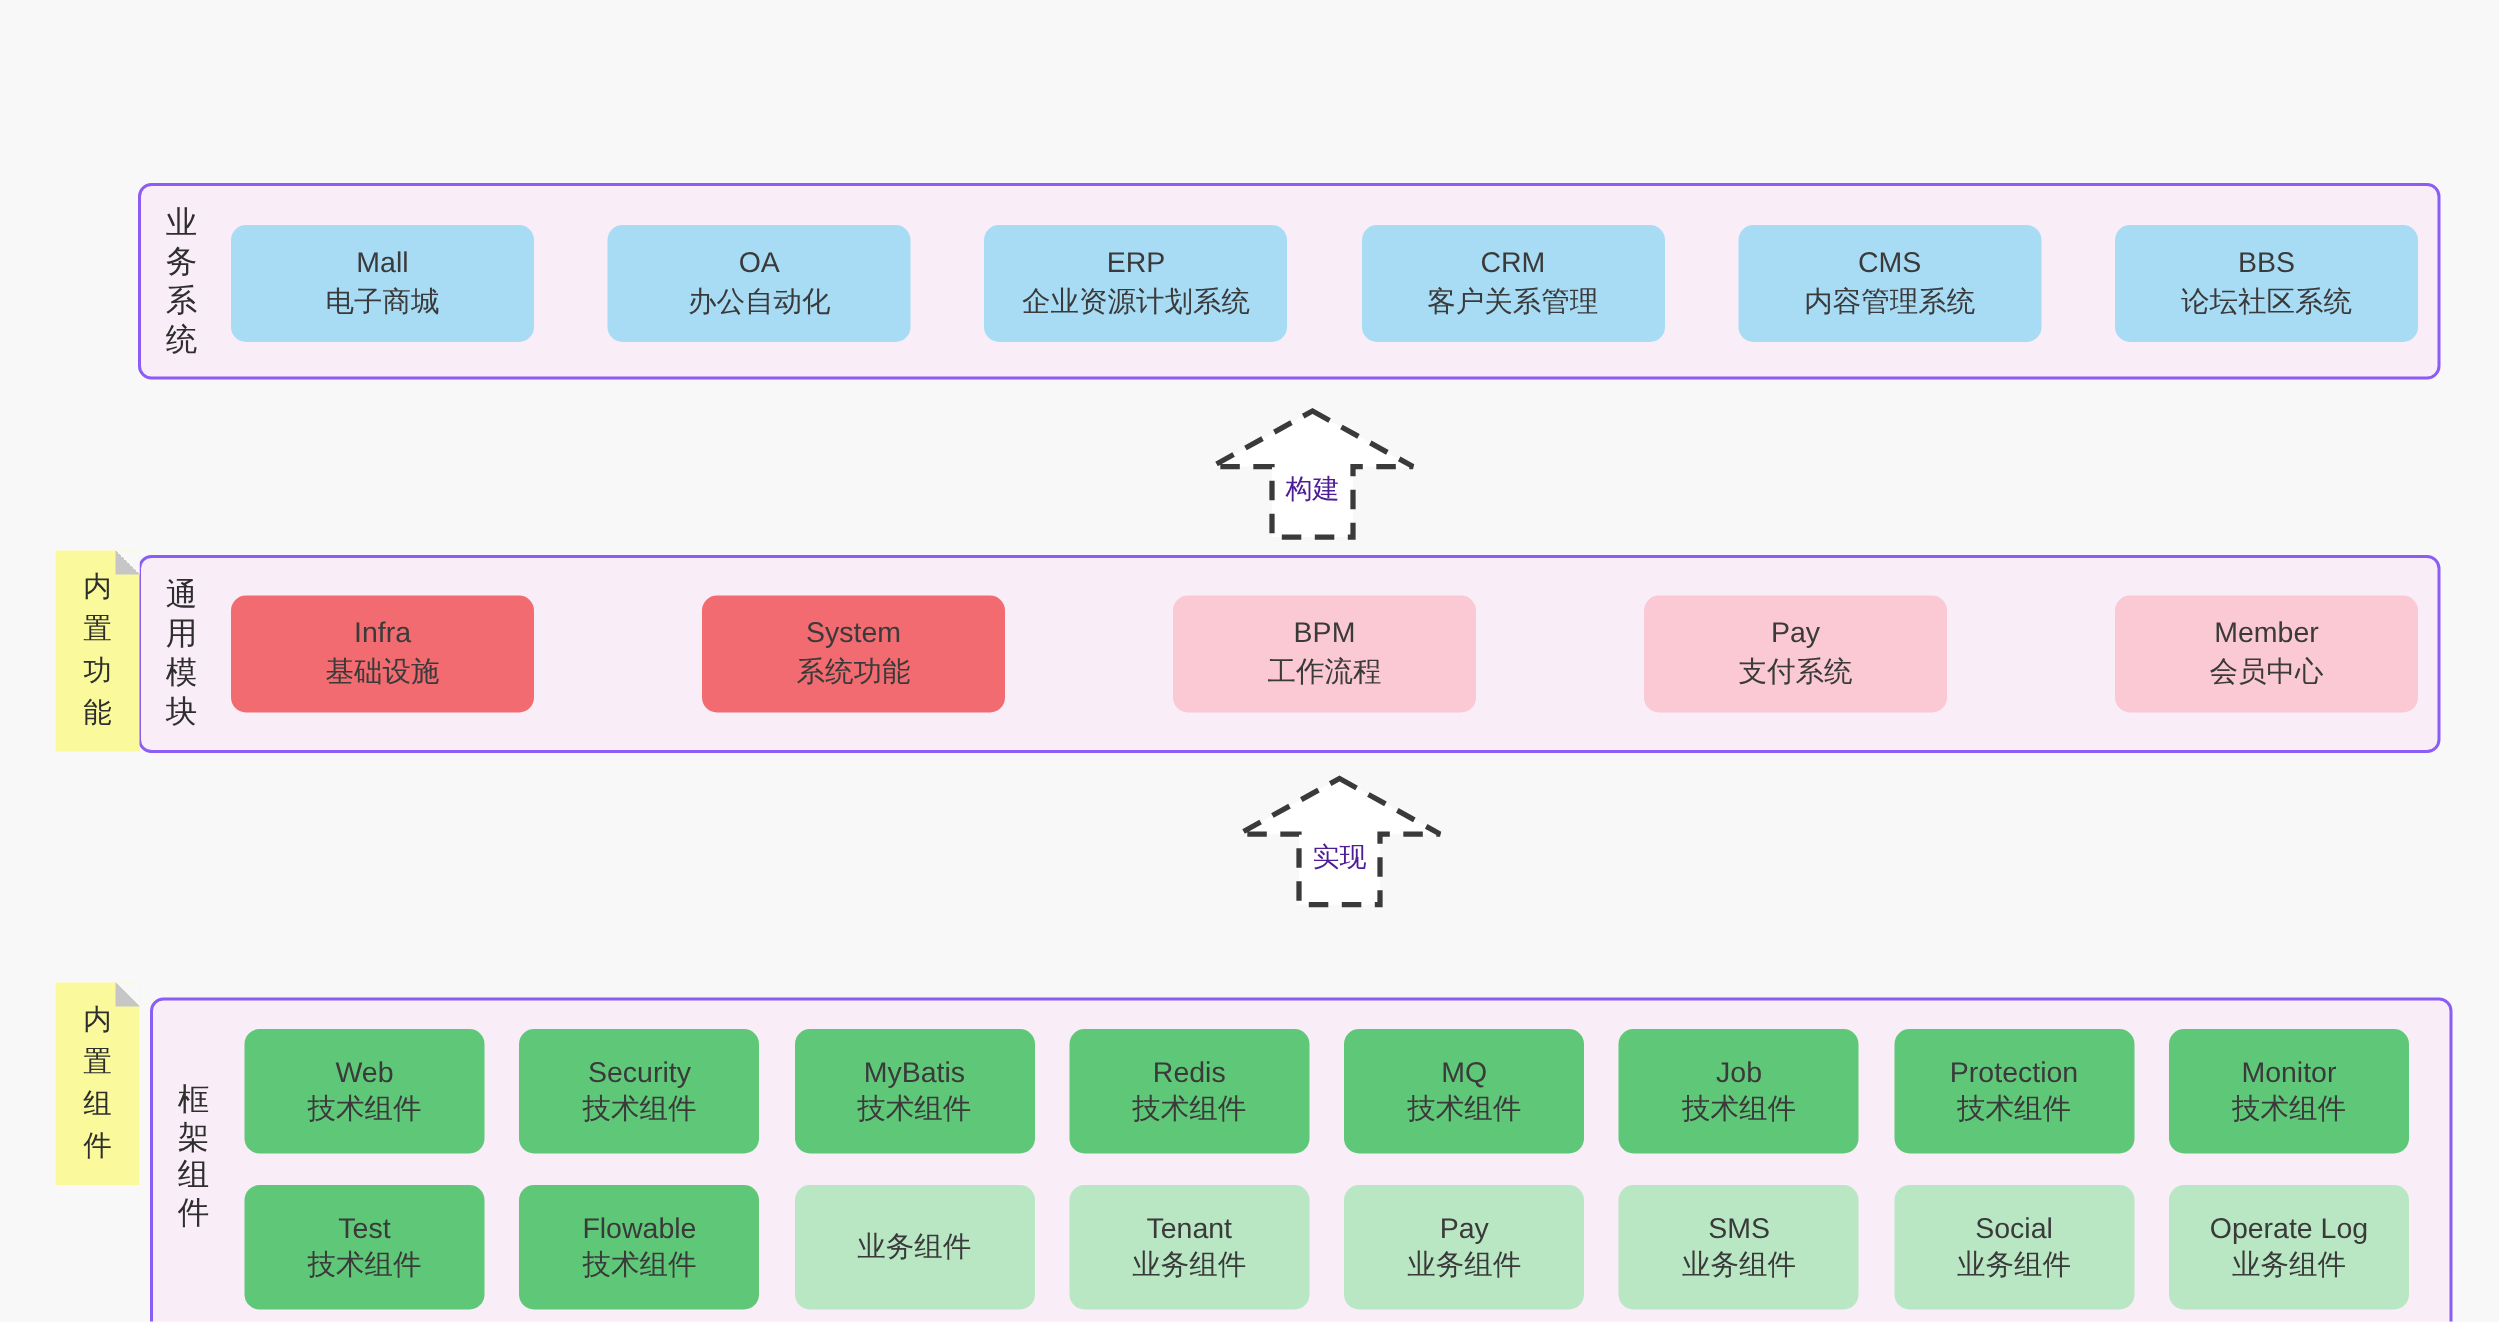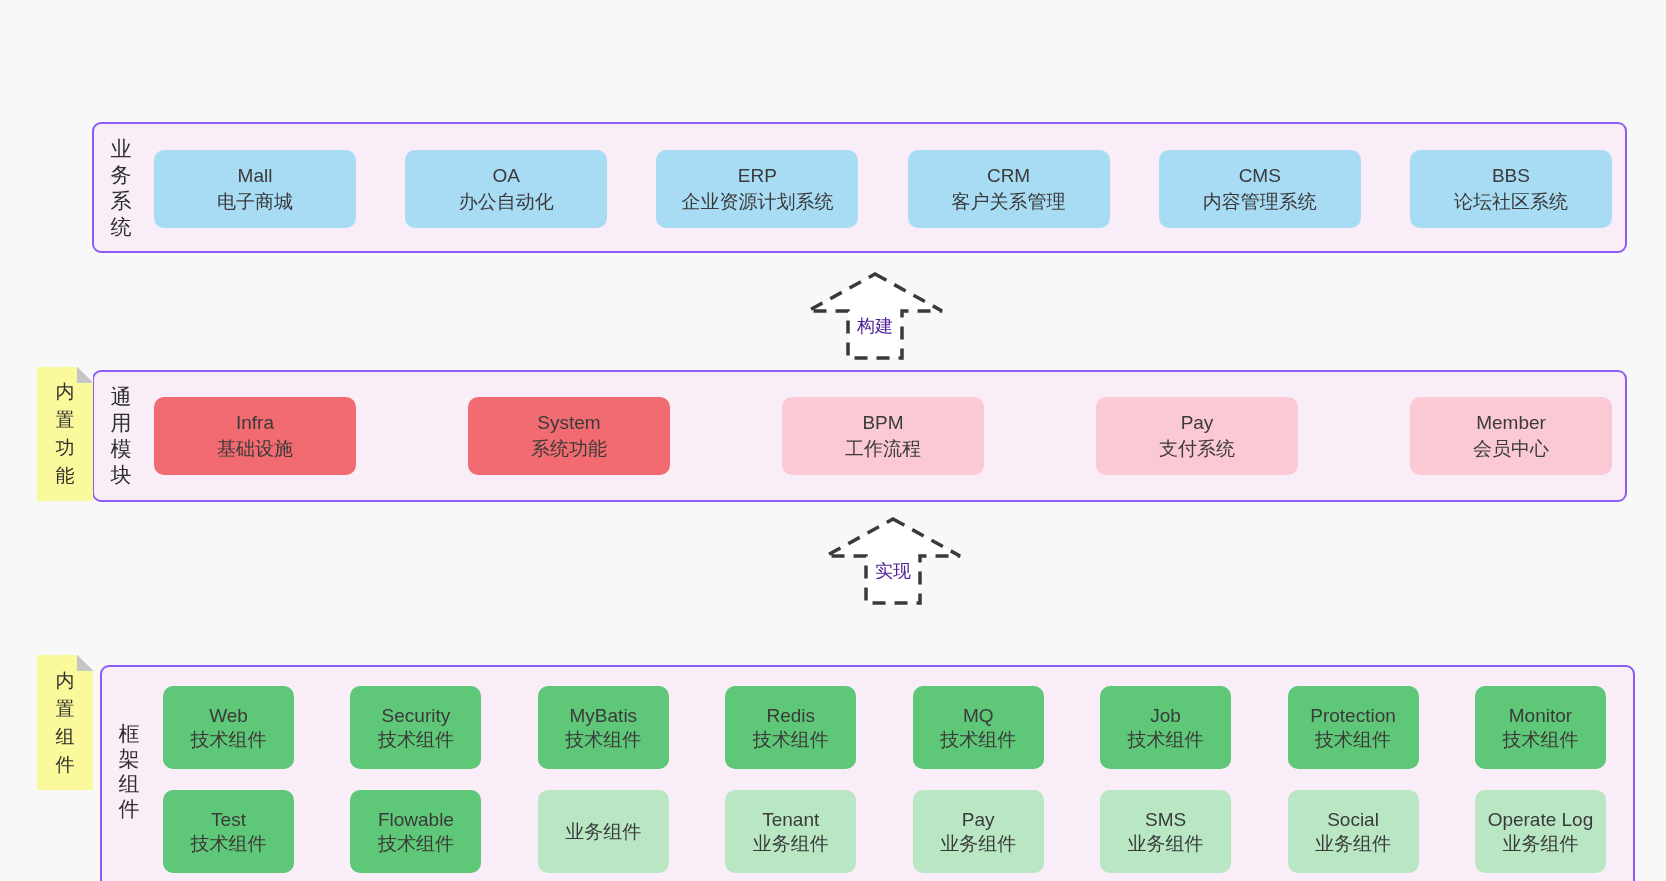--- a/index.html
+++ b/index.html
@@ -41,21 +41,21 @@
   #layer-framework .row-1 { top:19px; }
   #layer-framework .row-2 { top:123px; }
   #layer-framework .row { left:61px; right:27px; }
 
   .box {
     width:202px; height:78px; border-radius:10px;
     display:flex; flex-direction:column; align-items:center; justify-content:center;
     font-size:19px; line-height:26px; text-align:center; color:#3a3a3a;
     box-sizing:border-box; padding:2px 6px;
   }
-  .layer .row .box-sm { width:131px; height:83px; line-height:24px; }
+  .layer .row .box-sm { width:160px; height:83px; line-height:24px; }
 
   .blue        { background:#a8dcf5; }
   .red         { background:#f16b70; }
   .pink        { background:#fbc9d4; }
   .green       { background:#5fc878; }
   .green-light { background:#b9e7c4; }
 
   
   .sticky {
     position:absolute; background:#fafa9d; z-index:3;

